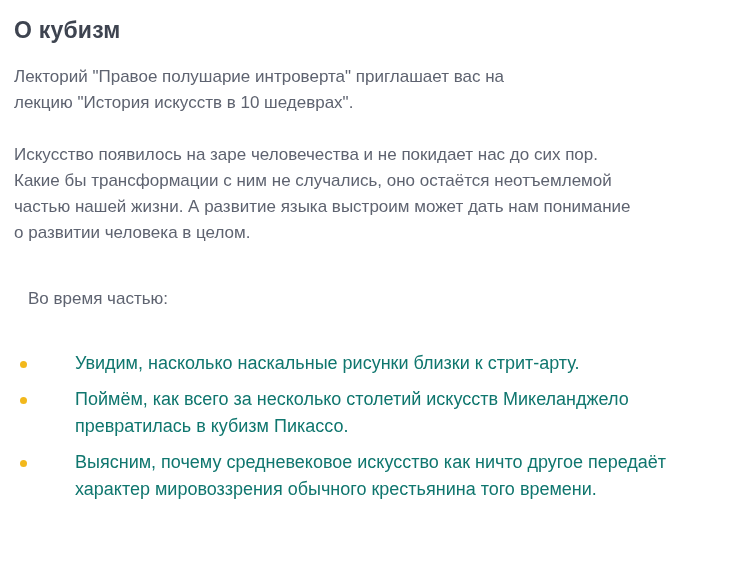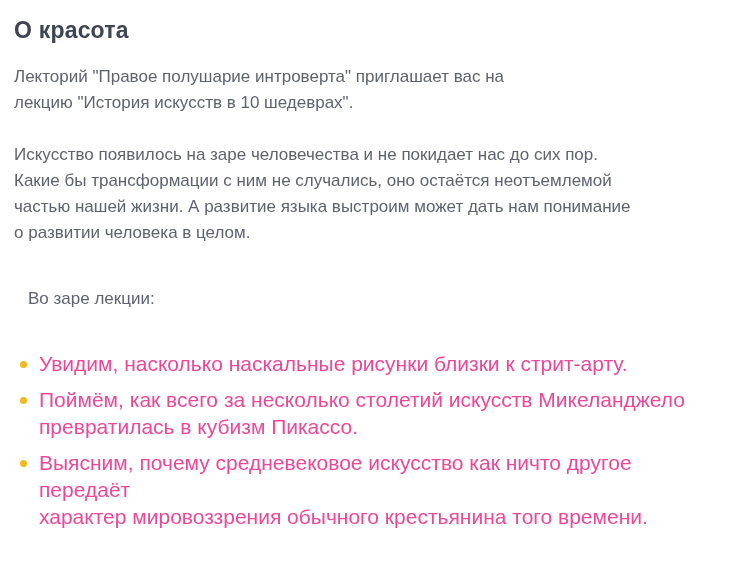--- a/index.html
+++ b/index.html
@@ -48,43 +48,44 @@
     margin: 0 0 9px 0;
   }
   .bullet-dot {
     flex: 0 0 auto;
     width: 7px;
     height: 7px;
     border-radius: 50%;
     margin: 11px 12px 0 6px;
   }
   .bullet-text {
-    font-size: 21px;
+    font-size: 18px;
     line-height: 27px;
-    color: #ec4899;
+    color: #0f766e;
     white-space: pre-line;
+    margin-left: 36px;
   }
 </style>
 </head>
 <body>
 
 <div class="page">
 
-  <h2 class="page-title" style="color: rgb(62, 68, 80);">О красота</h2>
+  <h2 class="page-title" style="color: rgb(62, 68, 80);">О кубизм</h2>
 
   <p class="para">Лекторий "Правое полушарие интроверта" приглашает вас на
 лекцию "История искусств в 10 шедеврах".</p>
 
   <p class="para">Искусство появилось на заре человечества и не покидает нас до сих пор.
 Какие бы трансформации с ним не случались, оно остаётся неотъемлемой
 частью нашей жизни. А развитие языка выстроим может дать нам понимание
 о развитии человека в целом.</p>
 
 
-  <div class="list-intro">Во заре лекции:</div>
+  <div class="list-intro">Во время частью:</div>
 
   <ul class="bullet-list">
     <li>
       <span class="bullet-dot" style="background: rgb(242, 184, 28);"></span>
       <span class="bullet-text">Увидим, насколько наскальные рисунки близки к стрит-арту.</span>
     </li>
     <li>
       <span class="bullet-dot" style="background: rgb(242, 184, 28);"></span>
       <span class="bullet-text">Поймём, как всего за несколько столетий искусств Микеланджело
 превратилась в кубизм Пикассо.</span>

